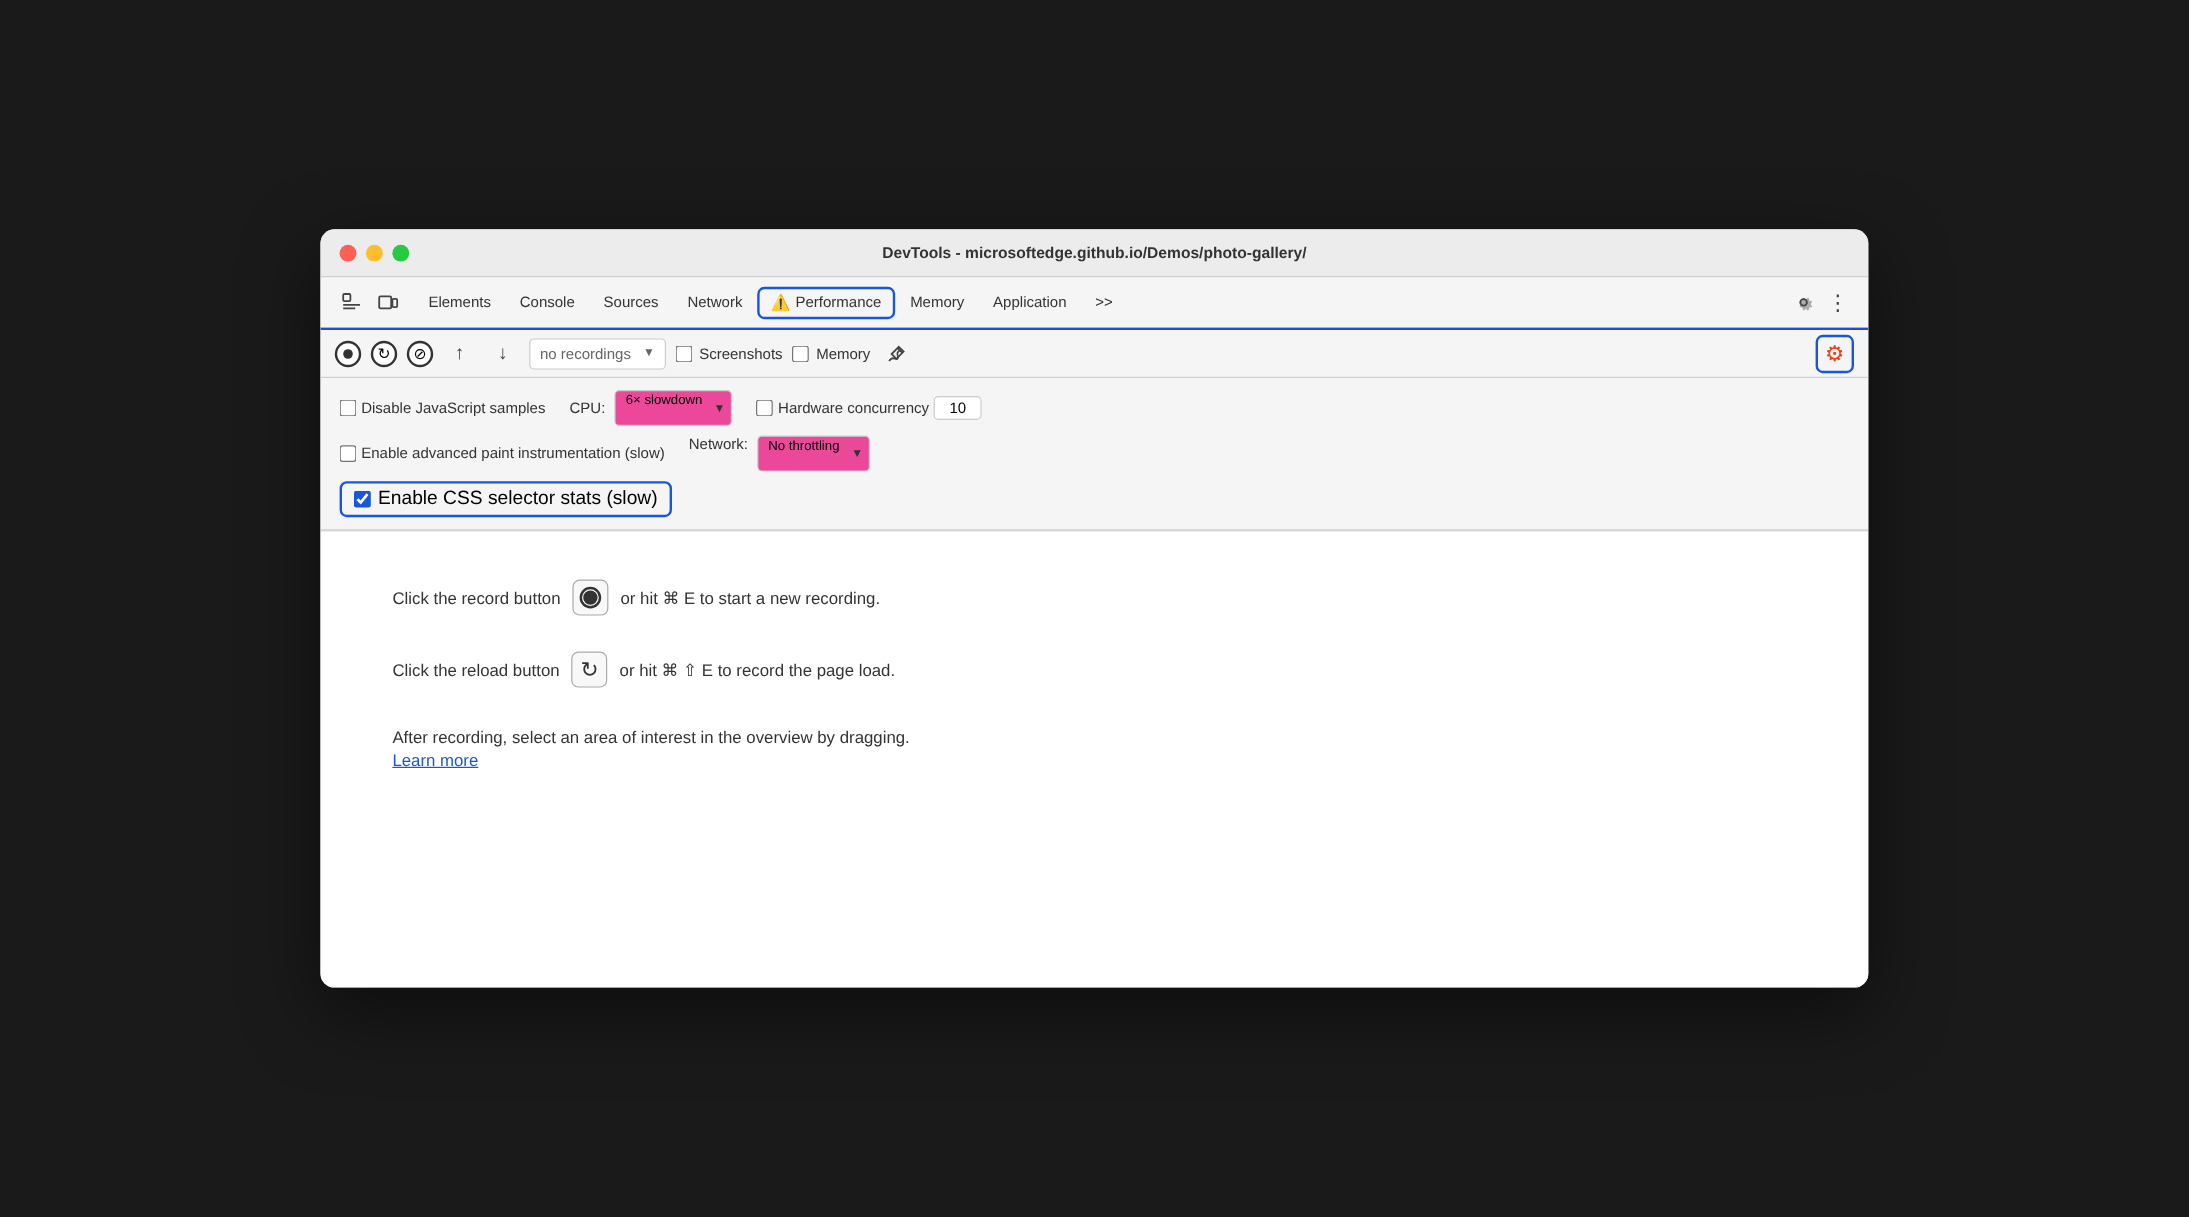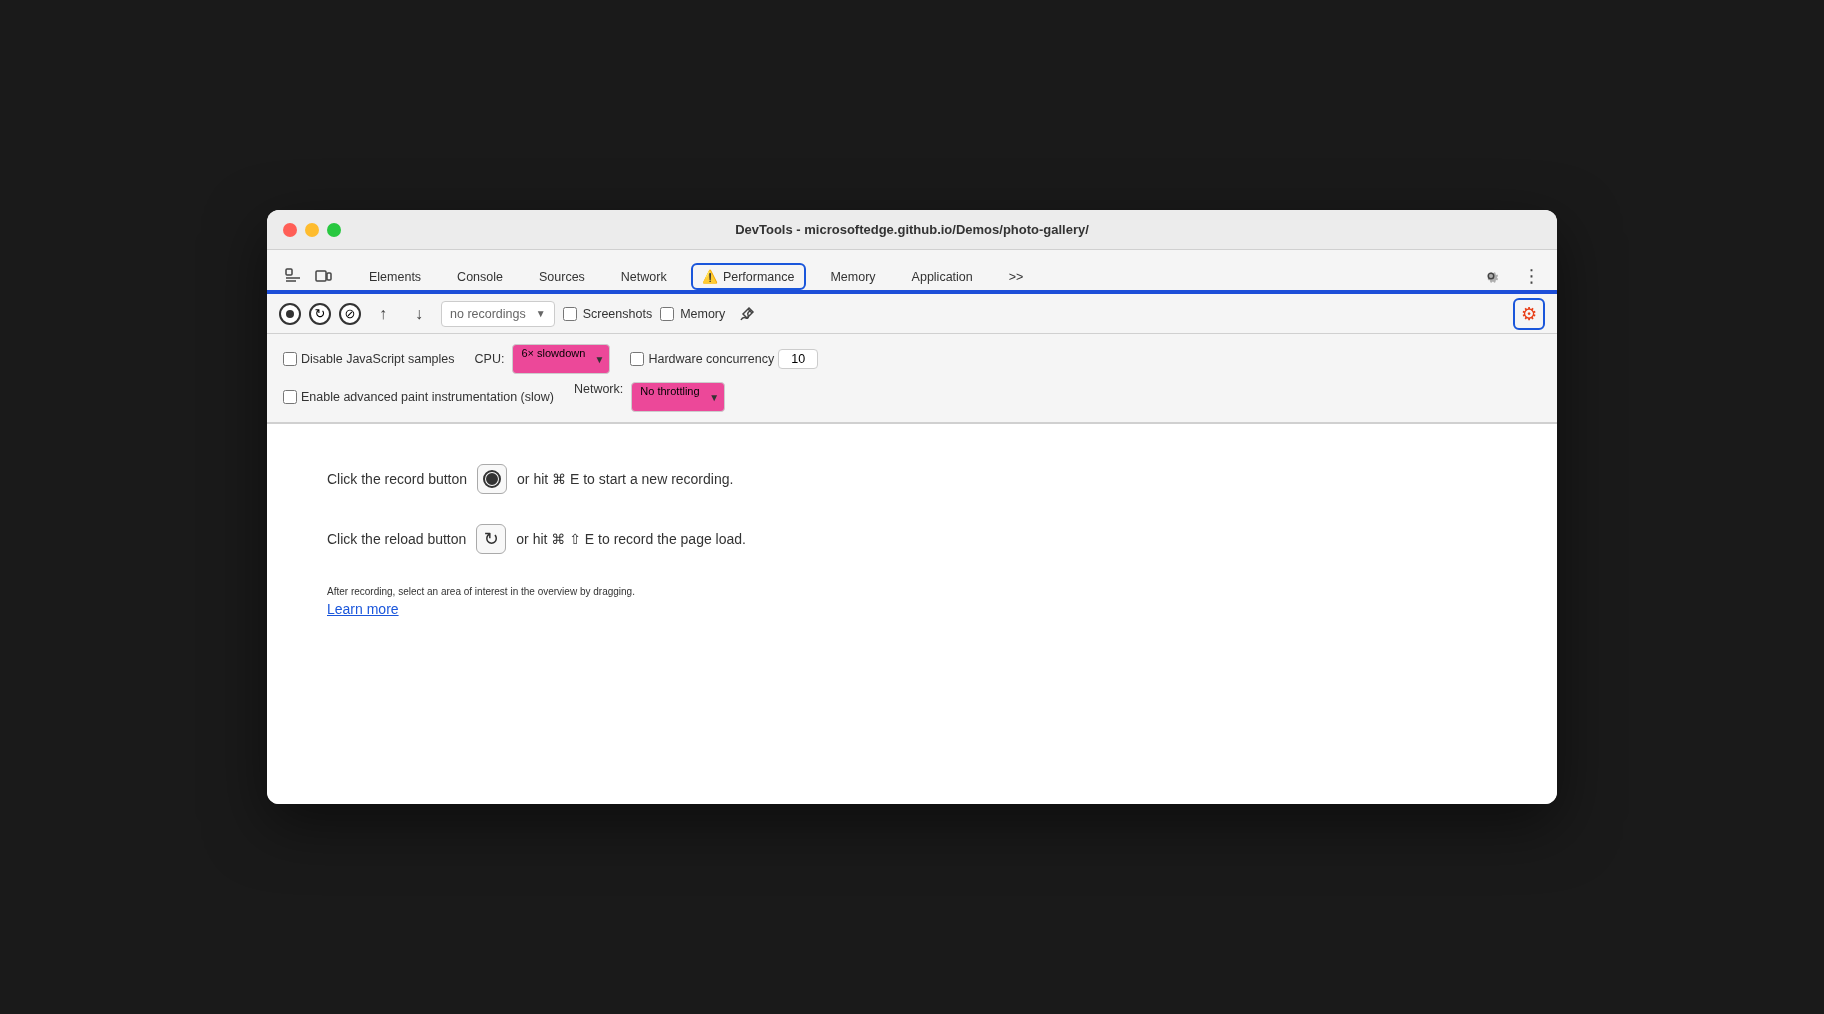--- a/index.html
+++ b/index.html
@@ -55,25 +55,25 @@
 
     .title-bar-text {
       font-size: 13px;
       font-weight: 600;
       color: #333;
     }
 
     
     .toolbar {
       background: #f5f5f5;
-      border-bottom: 4px solid #1d4ed8;
+      border-bottom: 2px solid #1d4ed8;
       padding: 0 12px;
       display: flex;
-      align-items: flex-end;
-      gap: 12px;
+      align-items: center;
+      gap: 0;
       height: 44px;
     }
 
     .tab-item {
       padding: 6px 12px;
       font-size: 12.5px;
       color: #333;
       cursor: pointer;
       border-radius: 4px;
       white-space: nowrap;
@@ -316,21 +316,21 @@
       background: #f8f8f8;
       font-size: 16px;
       flex-shrink: 0;
     }
 
     .description-block {
       margin-bottom: 20px;
     }
 
     .description-block p {
-      font-size: 10px;
+      font-size: 14px;
       color: #333;
       line-height: 1.6;
       margin: 0;
     }
 
     .learn-more {
       color: #1a56db;
       text-decoration: underline;
       cursor: pointer;
       font-size: 14px;
@@ -497,20 +497,26 @@
             <option>No throttling</option>
             <option>Fast 4G</option>
             <option>Slow 4G</option>
             <option>3G</option>
           </select>
           <span class="dropdown-arrow">▼</span>
         </div>
       </div>
     </div>
 
+    <div class="settings-row">
+      <label class="css-selector-row">
+        <input type="checkbox" checked="" style="">
+        <span>Enable CSS selector stats (slow)</span>
+      </label>
+    </div>
   </div>
 
   <div class="divider"></div>
 
   <div class="main-content">
 
     <div class="instruction-block">
       <span>Click the record button</span>
       <span class="btn-icon">
         <span style="display:inline-block;width:12px;height:12px;border-radius:50%;background:#333;border:2px solid #333;outline:2px solid #333;outline-offset:1px;"></span>

